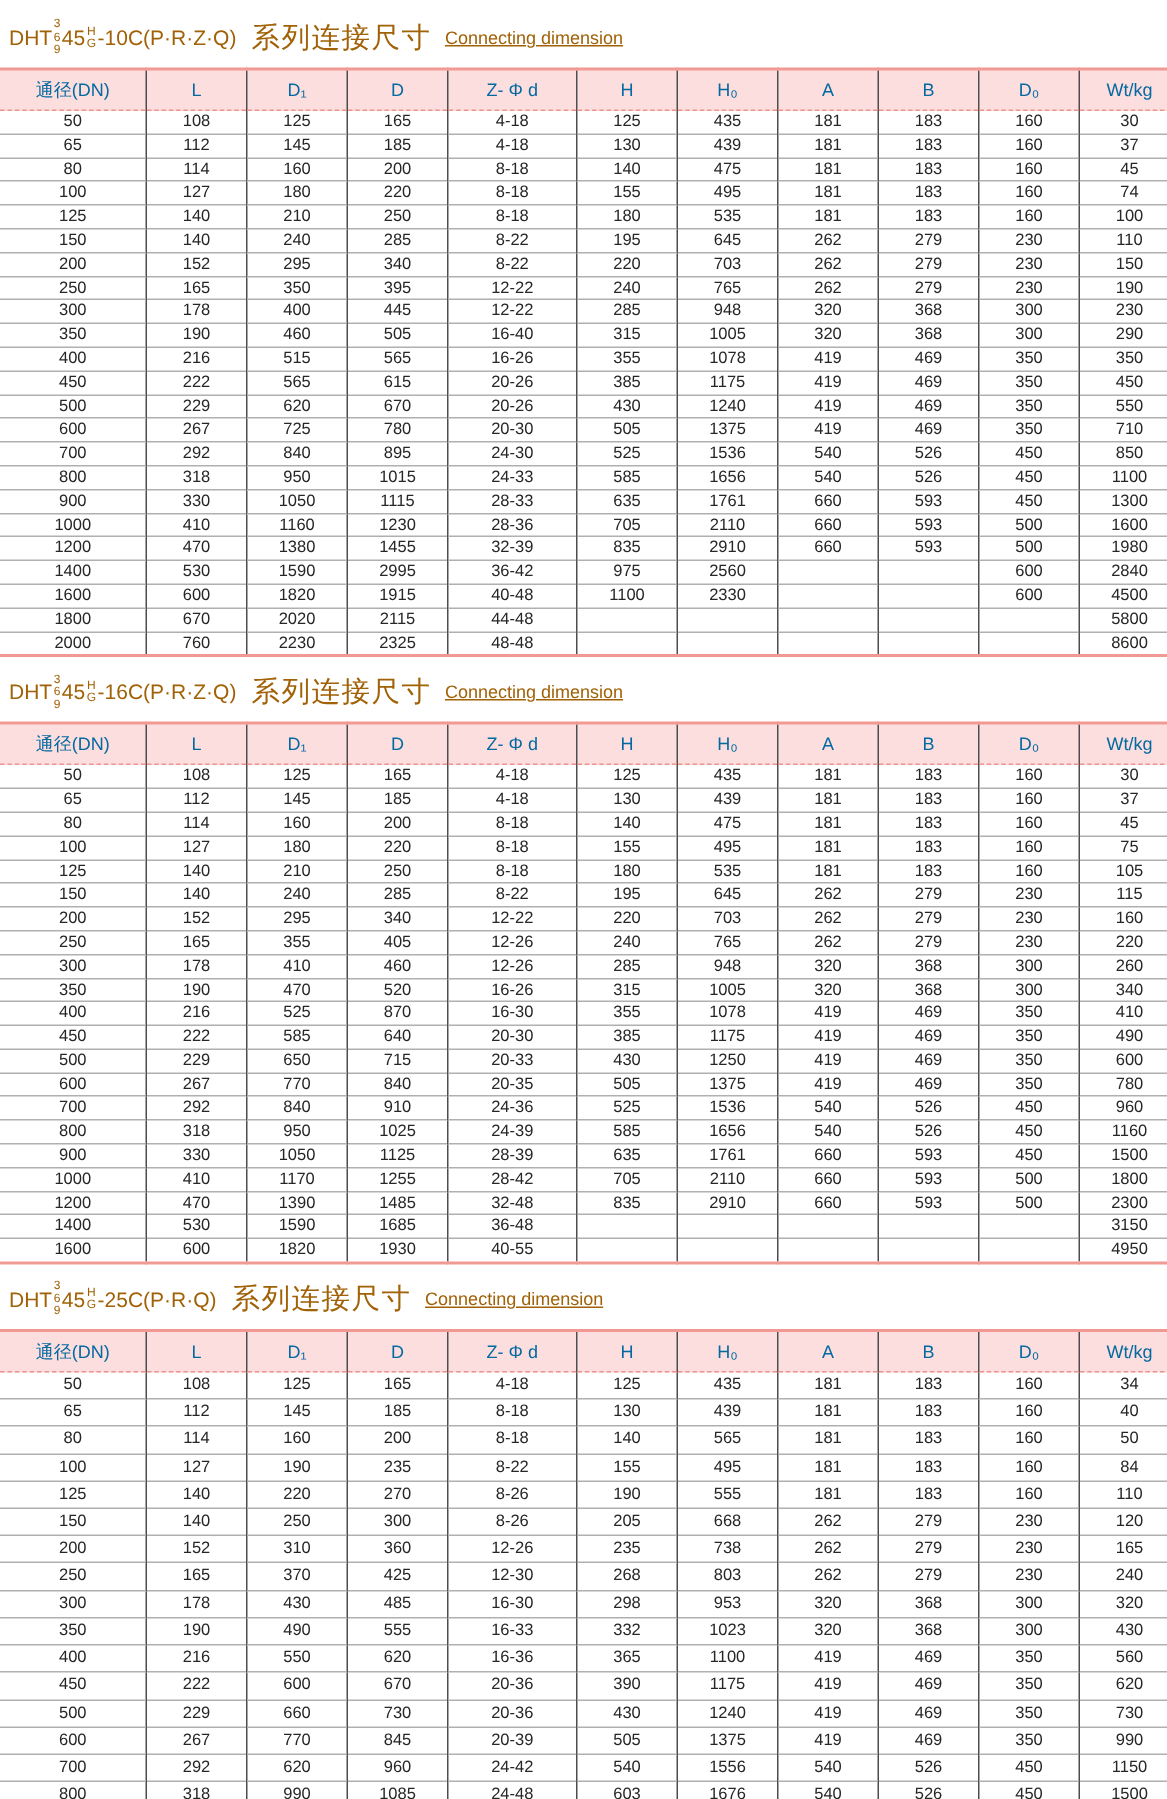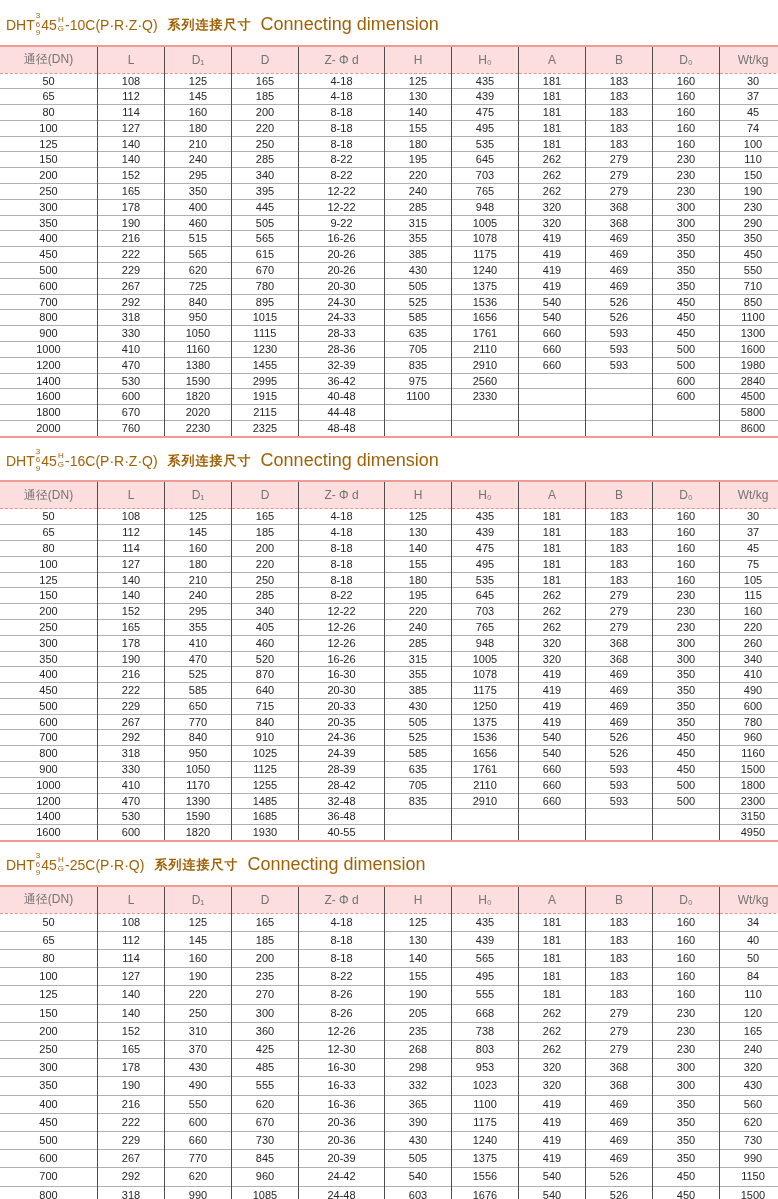--- a/index.html
+++ b/index.html
@@ -7,26 +7,26 @@
   .page{padding:4px 0 8px 0;}
   .section{margin-bottom:10px;}
   .ttl{display:flex;align-items:center;font-size:14px;font-weight:normal;color:#a16207;
        margin:8px 0 7px 6px;white-space:nowrap;}
   .ttl .part{display:inline-block;}
   .stack{display:inline-flex;flex-direction:column;justify-content:center;
          font-size:8px;line-height:8.5px;margin:0 1px;text-align:center;}
   .stack span{display:block;}
   .code{font-size:14px;}
   .series{font-size:14px;}
-  .cjk{font-weight:bold;font-size:13px;margin-left:10px;letter-spacing:1px;}
-  .en{margin-left:9px;font-size:18px;}
+  .cjk{font-weight:normal;font-size:19px;margin-left:10px;letter-spacing:1px;}
+  .en{margin-left:9px;font-size:12px;text-decoration:underline;}
   table{width:778px;border-collapse:collapse;table-layout:fixed;
         border-top:2px solid #f19a93;border-bottom:2px solid #f19a93;}
   thead th{background:#fcdede;border-bottom:1px dashed #ec938b;
-           font-weight:normal;font-size:12px;color:#737373;height:26px;padding:0;}
+           font-weight:normal;font-size:12px;color:#0369a1;height:26px;padding:0;}
   td{font-size:11px;text-align:center;padding:0;height:14.8px;line-height:14.8px;
      color:#262626;overflow:hidden;white-space:nowrap;}
   .t3 td{height:17.2px;line-height:17.2px;}
   th:not(:first-child),td:not(:first-child){border-left:1px solid #4d4d4d;}
   tbody tr:not(:first-child) td{border-top:1px solid #b0b0b0;}
   th:first-child,td:first-child{width:97px;}
   th:nth-child(5),td:nth-child(5){width:85px;}
   th:not(:first-child):not(:nth-child(5)),td:not(:first-child):not(:nth-child(5)){width:66px;}
 </style>
 </head>
@@ -183,21 +183,21 @@
             <td>320</td>
             <td>368</td>
             <td>300</td>
             <td>230</td>
           </tr>
           <tr>
             <td>350</td>
             <td>190</td>
             <td>460</td>
             <td>505</td>
-            <td>9-22</td>
+            <td>16-40</td>
             <td>315</td>
             <td>1005</td>
             <td>320</td>
             <td>368</td>
             <td>300</td>
             <td>290</td>
           </tr>
           <tr>
             <td>400</td>
             <td>216</td>

